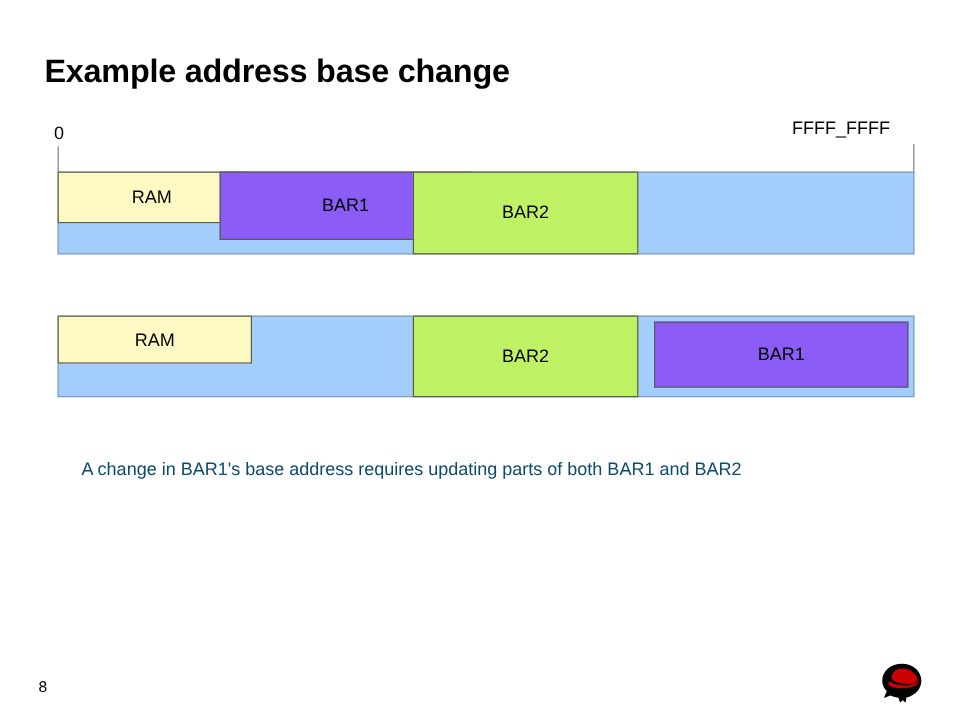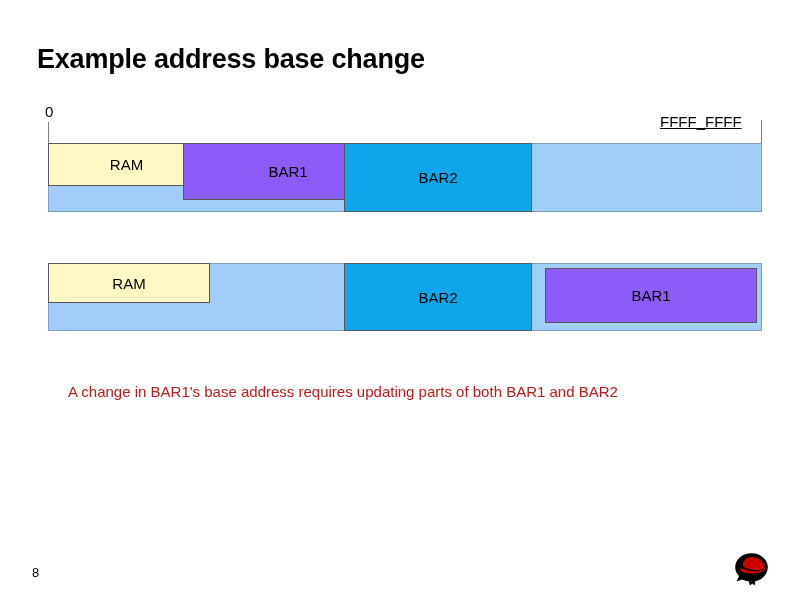--- a/index.html
+++ b/index.html
@@ -35,21 +35,21 @@
   }
 
   
   .addr-label {
     position: absolute;
     font-size: 15px;
     color: #000000;
     white-space: nowrap;
   }
   #addr-zero-label { left: 45px; top: 103px; }
-  #addr-max-label  { left: 660px; top: 113px; text-decoration: underline; }
+  #addr-max-label  { left: 660px; top: 99px; }
 
   .addr-tick {
     position: absolute;
     width: 1px;
     background: #808080;
   }
   #addr-zero-tick { left: 48px;  top: 122px; height: 22px; }
   #addr-max-tick  { left: 761px; top: 120px; height: 24px; }
 
   
@@ -78,29 +78,29 @@
     overflow: hidden;
   }
   .block > .block-label {
     font-size: 15px;
     color: #000000;
     white-space: nowrap;
     line-height: 1;
   }
   .block.ram  { background: #fef9c3; }
   .block.bar1 { background: #8b5cf6; }
-  .block.bar2 { background: #0ea5e9; }
+  .block.bar2 { background: #bef264; }
 
   
   #caption {
     position: absolute;
     left: 68px;
     top: 383px;
     font-size: 15px;
-    color: #b91c1c;
+    color: #0c4a6e;
     white-space: nowrap;
   }
 
   
   #footer-page {
     position: absolute;
     left: 32px;
     top: 565px;
     font-size: 13px;
     color: #000000;

